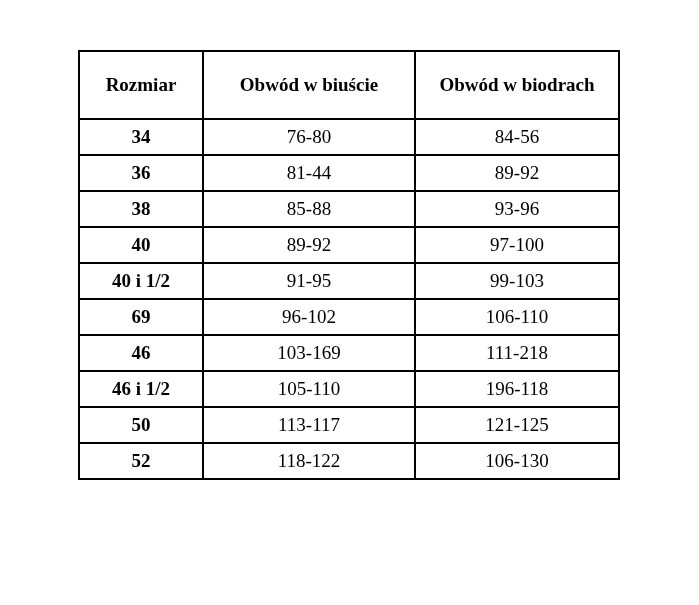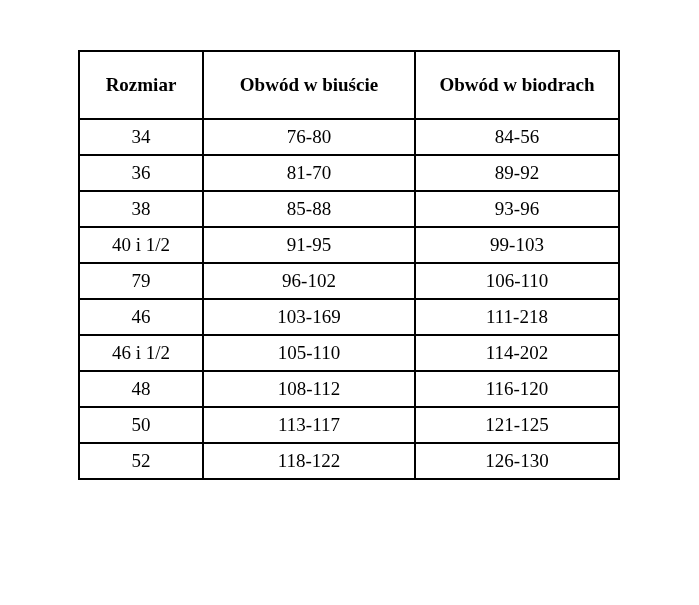--- a/index.html
+++ b/index.html
@@ -44,21 +44,21 @@
   table.size-table thead th {
     font-weight: bold;
     height: 58px;
     padding: 4px 6px;
   }
   table.size-table tbody td {
     height: 32px;
     padding: 1px 4px;
   }
   table.size-table tbody td.size-col {
-    font-weight: normal;
+    font-weight: bold;
   }
   col.c1 { width: 124px; }
   col.c2 { width: 212px; }
   col.c3 { width: 204px; }
 </style>
 </head>
 <body>
 
 <div class="page">
   <div class="table-wrap">
@@ -76,59 +76,59 @@
         </tr>
       </thead>
       <tbody>
         <tr>
           <td class="size-col">34</td>
           <td>76-80</td>
           <td>84-56</td>
         </tr>
         <tr>
           <td class="size-col">36</td>
-          <td>81-70</td>
+          <td>81-44</td>
           <td>89-92</td>
         </tr>
         <tr>
           <td class="size-col">38</td>
           <td>85-88</td>
           <td>93-96</td>
         </tr>
         <tr>
+          <td class="size-col">40</td>
+          <td>89-92</td>
+          <td>97-100</td>
+        </tr>
+        <tr>
           <td class="size-col">40 i 1/2</td>
           <td>91-95</td>
           <td>99-103</td>
         </tr>
         <tr>
-          <td class="size-col">79</td>
+          <td class="size-col">69</td>
           <td>96-102</td>
           <td>106-110</td>
         </tr>
         <tr>
           <td class="size-col">46</td>
           <td>103-169</td>
           <td>111-218</td>
         </tr>
         <tr>
           <td class="size-col">46 i 1/2</td>
           <td>105-110</td>
-          <td>114-202</td>
-        </tr>
-        <tr>
-          <td class="size-col">48</td>
-          <td>108-112</td>
-          <td>116-120</td>
+          <td>196-118</td>
         </tr>
         <tr>
           <td class="size-col">50</td>
           <td>113-117</td>
           <td>121-125</td>
         </tr>
         <tr>
           <td class="size-col">52</td>
           <td>118-122</td>
-          <td>126-130</td>
+          <td>106-130</td>
         </tr>
       </tbody>
     </table>
   </div>
 </div>
 
 </body></html>

